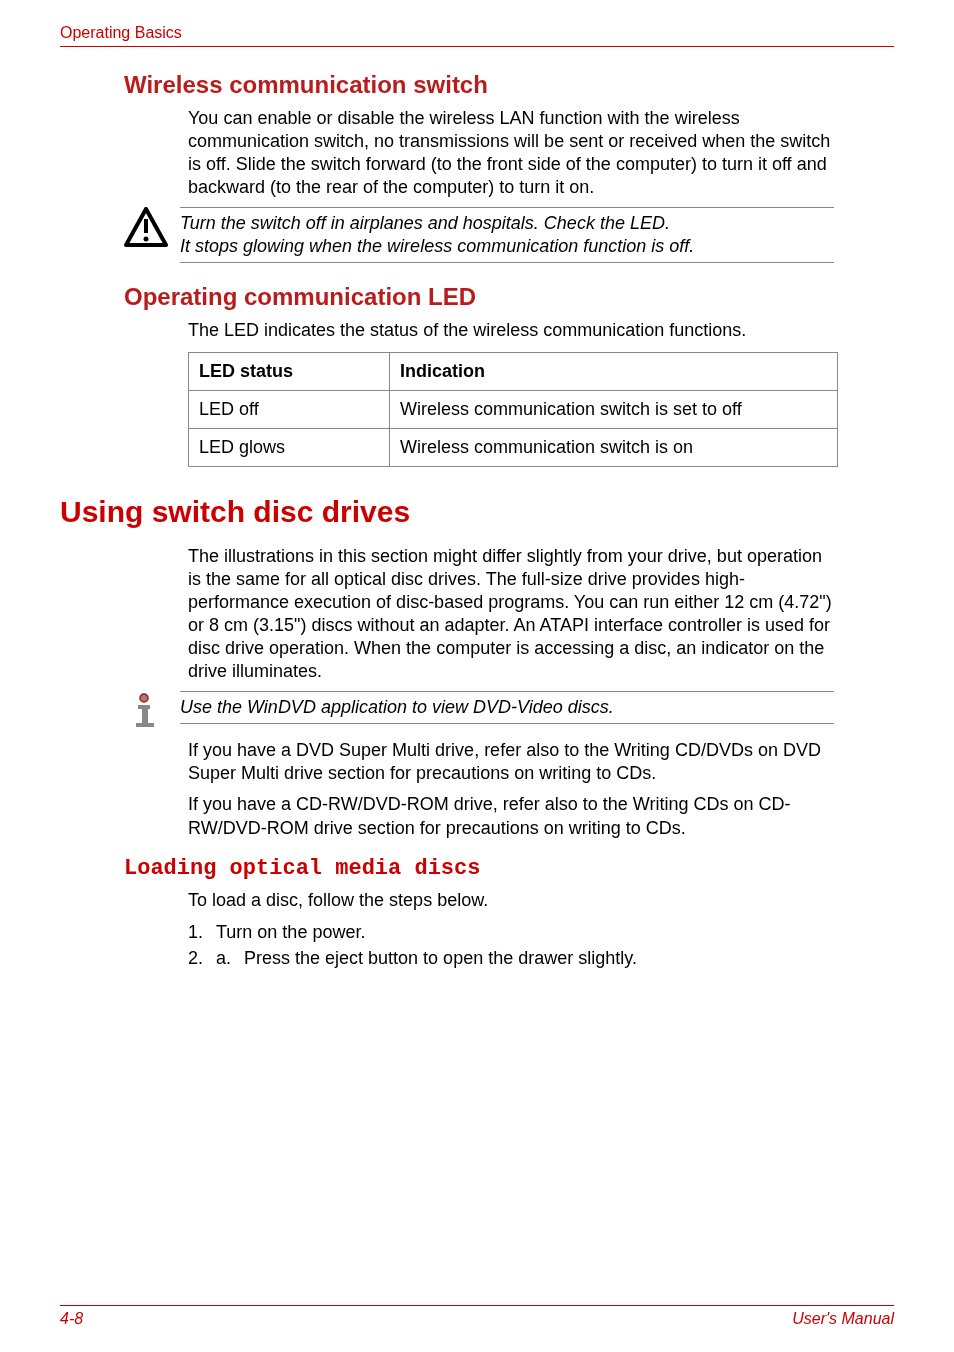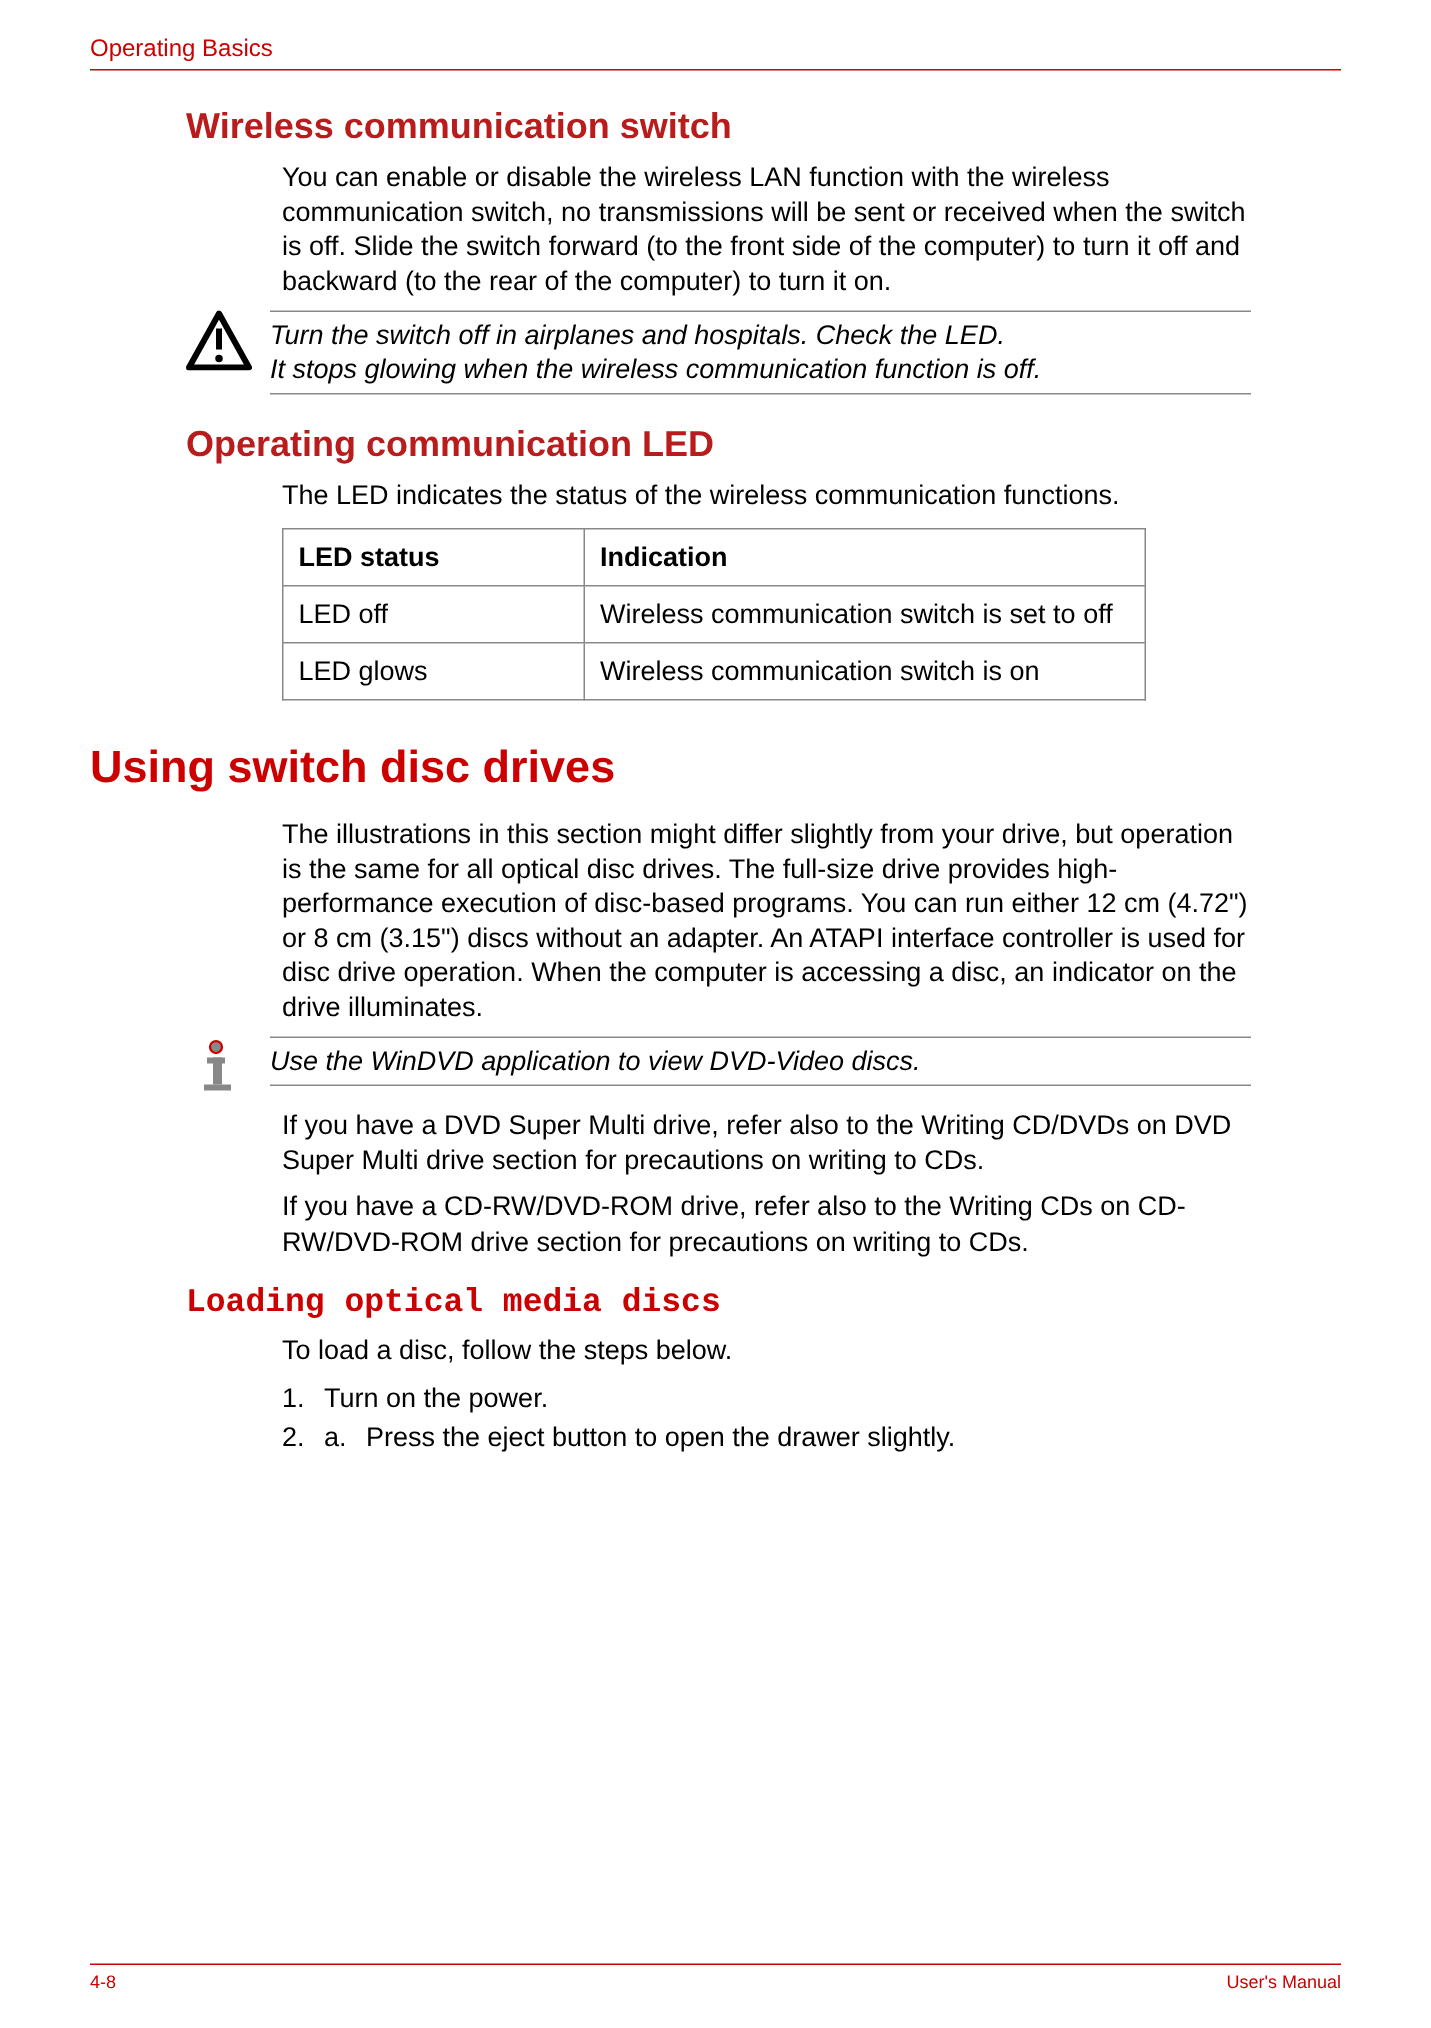--- a/index.html
+++ b/index.html
@@ -66,21 +66,21 @@
     font-style: italic;
     font-size: 18px;
     line-height: 1.28;
     border-top: 1px solid #888;
     border-bottom: 1px solid #888;
     padding: 4px 0;
   }
   table.led {
     border-collapse: collapse;
     margin: 10px 60px 10px 128px;
-    width: 576px;
+    width: 650px;
     font-size: 18px;
   }
   table.led th, table.led td {
     border: 1px solid #888;
     padding: 8px 10px;
     text-align: left;
     vertical-align: top;
   }
   table.led th {
     font-weight: bold;
@@ -103,22 +103,23 @@
   }
   .footer {
     position: absolute;
     bottom: 24px;
     left: 60px;
     right: 60px;
     border-top: 1px solid #cc0000;
     display: flex;
     justify-content: space-between;
     color: #cc0000;
-    font-size: 12px;
+    font-size: 16px;
     padding-top: 4px;
+    font-style: italic;
   }
 </style>
 </head>
 <body>
 
 <div class="page">
 
   <div class="running-header">Operating Basics</div>
 
   <div class="h2">Wireless communication switch</div>

